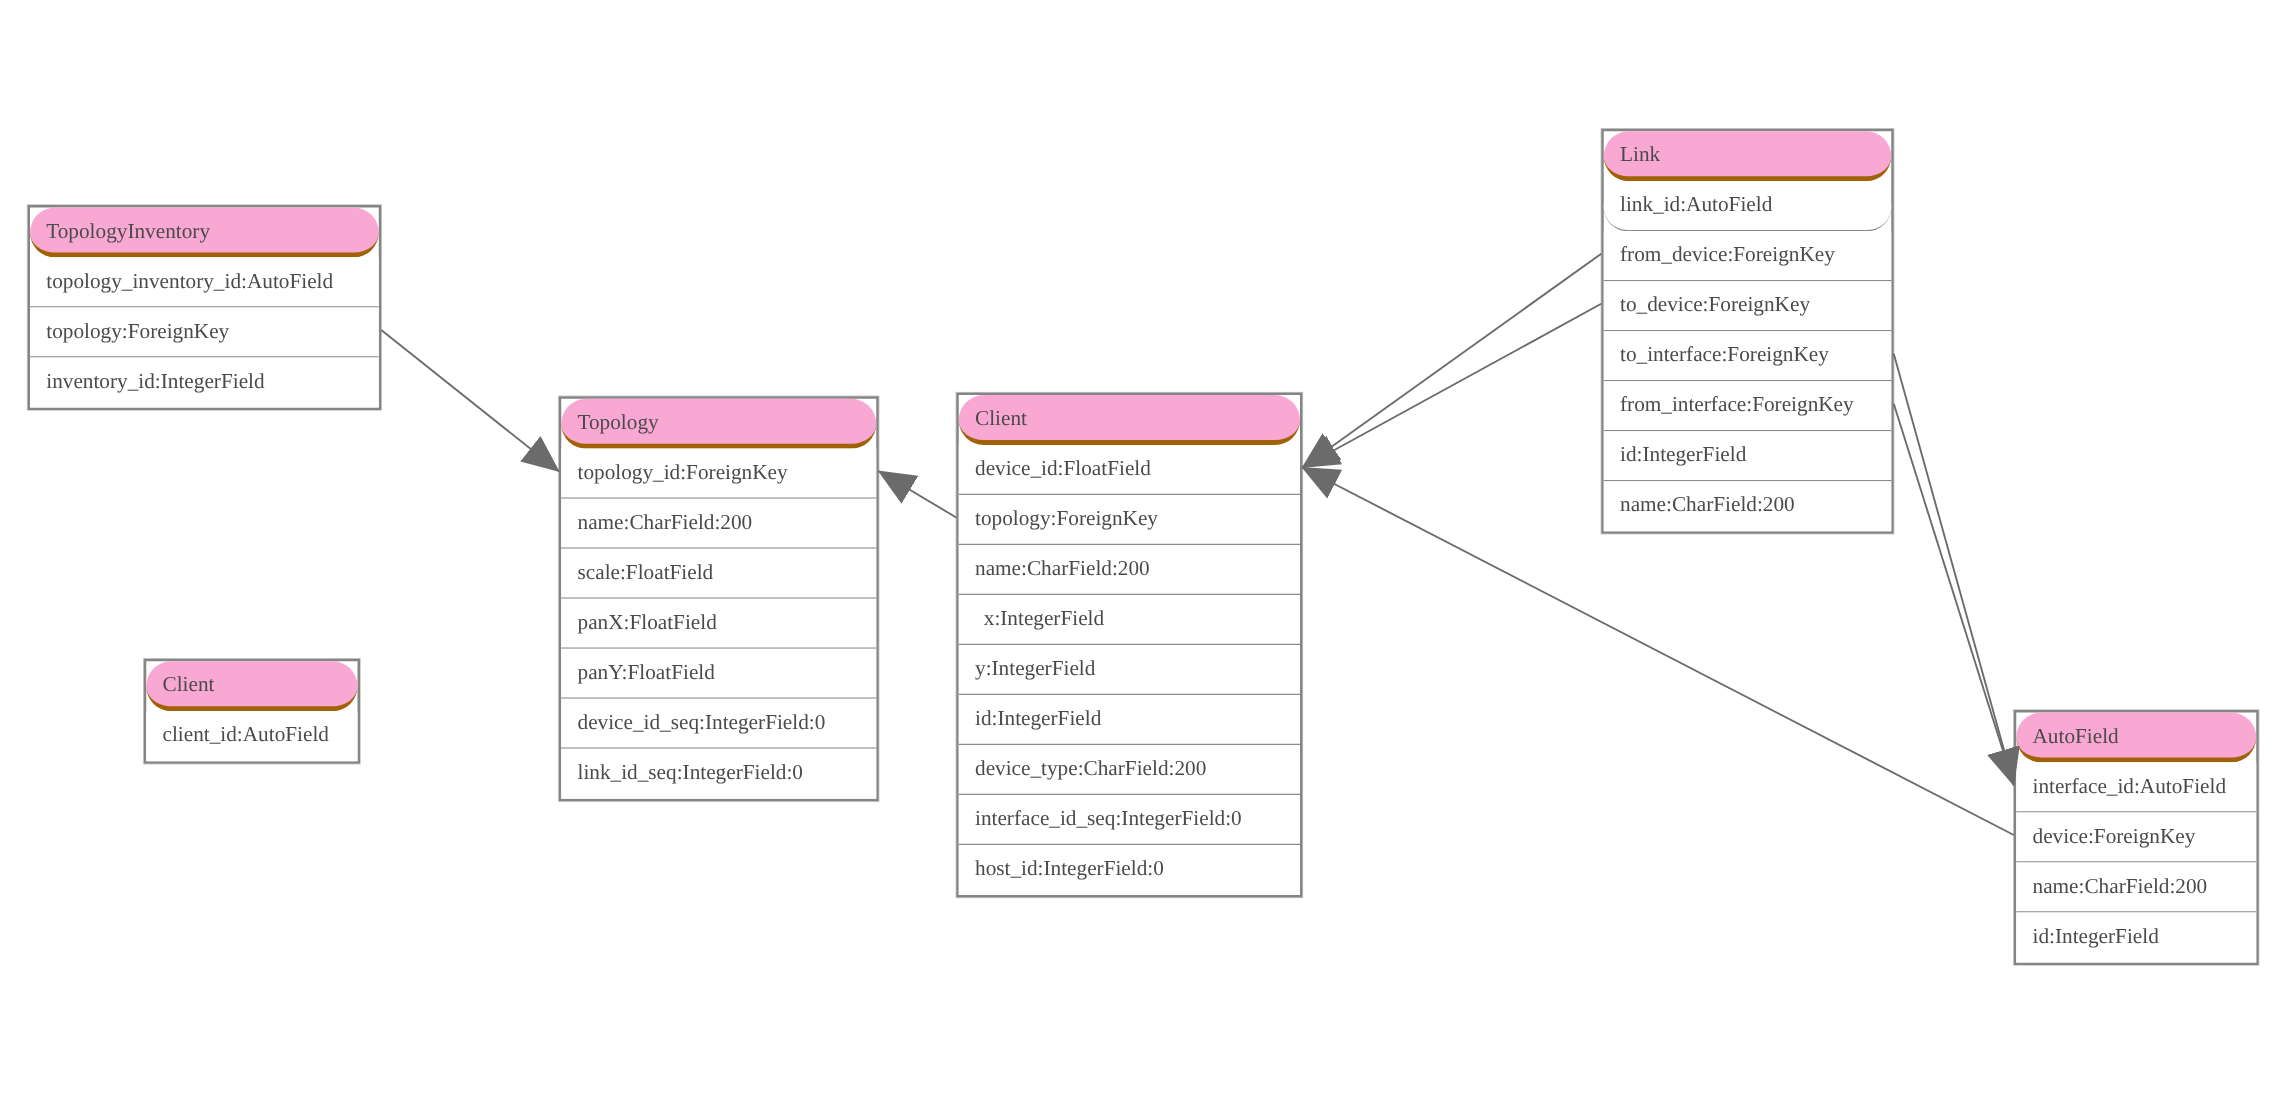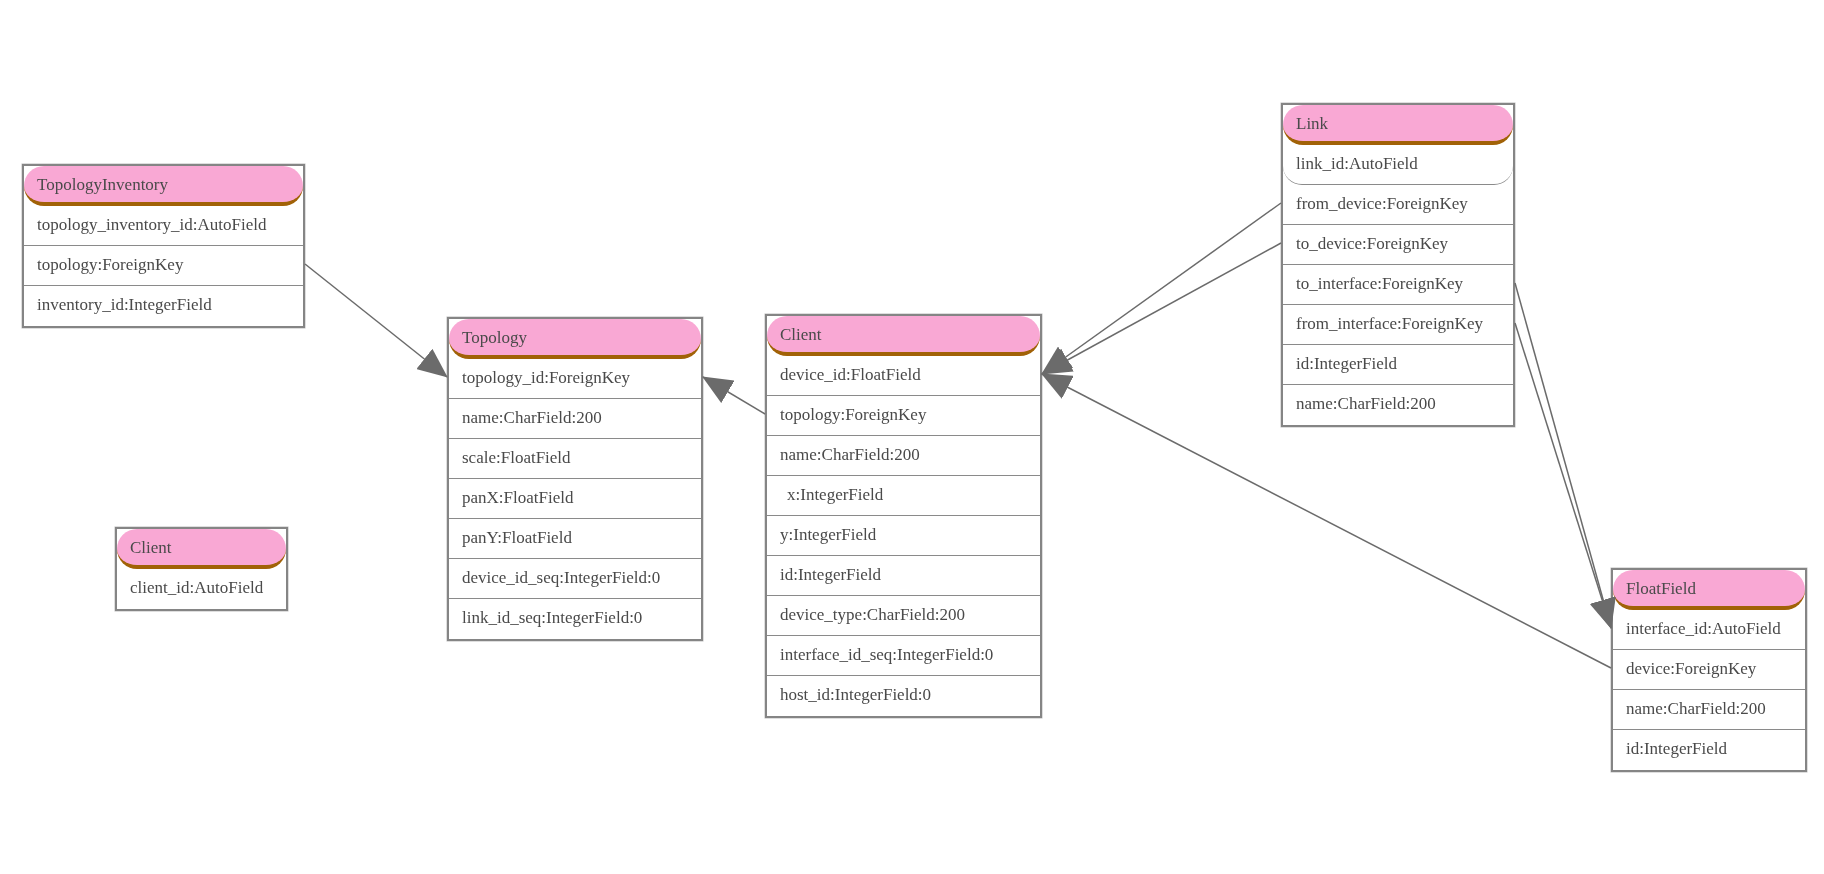--- a/index.html
+++ b/index.html
@@ -101,21 +101,21 @@
         <div class="entity-header" style="height: 40px; line-height: 38px;">Link</div>
         <div class="entity-row" style="height: 40px; line-height: 38px; border-radius: 19px;">link_id:AutoField</div>
         <div class="entity-row" style="height: 40px; line-height: 38px;">from_device:ForeignKey</div>
         <div class="entity-row" style="height: 40px; line-height: 38px;">to_device:ForeignKey</div>
         <div class="entity-row" style="height: 40px; line-height: 38px;">to_interface:ForeignKey</div>
         <div class="entity-row" style="height: 40px; line-height: 38px;">from_interface:ForeignKey</div>
         <div class="entity-row" style="height: 40px; line-height: 38px;">id:IntegerField</div>
         <div class="entity-row" style="height: 40px; line-height: 38px;">name:CharField:200</div>
       </div>
       <div class="entity" style="left: 1611px; top: 568px; width: 196px;">
-        <div class="entity-header" style="height: 40px; line-height: 38px;">FloatField</div>
+        <div class="entity-header" style="height: 40px; line-height: 38px;">AutoField</div>
         <div class="entity-row" style="height: 40px; line-height: 38px;">interface_id:AutoField</div>
         <div class="entity-row" style="height: 40px; line-height: 38px;">device:ForeignKey</div>
         <div class="entity-row" style="height: 40px; line-height: 38px;">name:CharField:200</div>
         <div class="entity-row" style="height: 40px; line-height: 38px;">id:IntegerField</div>
       </div>
     </div>
   <svg id="edges" width="1824" height="874" viewBox="0 0 1824 874">
       <defs>
         <marker id="arrowhead" markerUnits="userSpaceOnUse" markerWidth="32" markerHeight="26" refX="29" refY="13" orient="auto">
           <path d="M0,0 L30,13 L0,26 Z" fill="#6b6b6b"></path>

